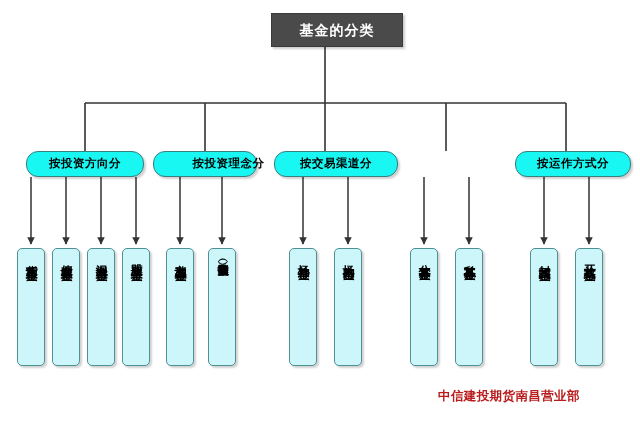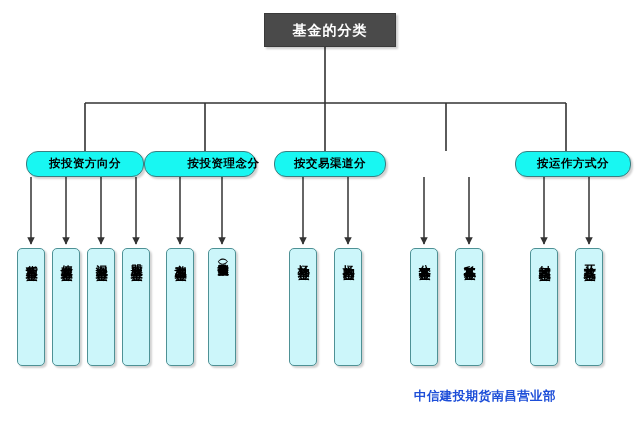--- a/index.html
+++ b/index.html
@@ -21,21 +21,21 @@
     position: absolute;
     left: 0;
     top: 0;
     width: 640px;
     height: 430px;
   }
 
   
   .root-box {
     position: absolute;
-    left: 264px;
+    left: 271px;
     top: 13px;
     width: 132px;
     height: 34px;
     background: #4a4a4a;
     border: 1px solid #3a3a3a;
     box-sizing: border-box;
     display: flex;
     align-items: center;
     justify-content: center;
     box-shadow: 2px 2px 2px rgba(0,0,0,0.20);
@@ -97,23 +97,23 @@
     line-height: 1.12;
     writing-mode: vertical-rl;
     text-orientation: upright;
     letter-spacing: 1px;
     white-space: nowrap;
   }
 
   
   .watermark {
     position: absolute;
-    left: 414px;
+    left: 438px;
     top: 390px;
-    color: #1d4ed8;
+    color: #b91c1c;
     font-size: 12.5px;
     font-weight: bold;
     letter-spacing: 0.4px;
     line-height: 1;
     white-space: nowrap;
     z-index: 3;
   }
 </style>
 </head>
 <body>
@@ -159,24 +159,24 @@
     </g>
   </svg>
 
   <div class="root-box">
     <span class="label">基金的分类</span>
   </div>
 
   <div class="cat-box" style="left:26px; width:118px;">
     <span class="label">按投资方向分</span>
   </div>
-  <div class="cat-box" style="left:144px; width:112px;padding-left:47px;">
+  <div class="cat-box" style="left:153px; width:104px;padding-left:47px;">
     <span class="label">按投资理念分</span>
   </div>
-  <div class="cat-box" style="left:274px; width:112px;">
+  <div class="cat-box" style="left:274px; width:124px;">
     <span class="label">按交易渠道分</span>
   </div>
   <div class="cat-box" style="left:515px; width:116px;">
     <span class="label">按运作方式分</span>
   </div>
 
   <div class="leaf-box" style="left:17px;">
     <span class="vlabel">货币型基金</span>
   </div>
   <div class="leaf-box" style="left:52px;">

